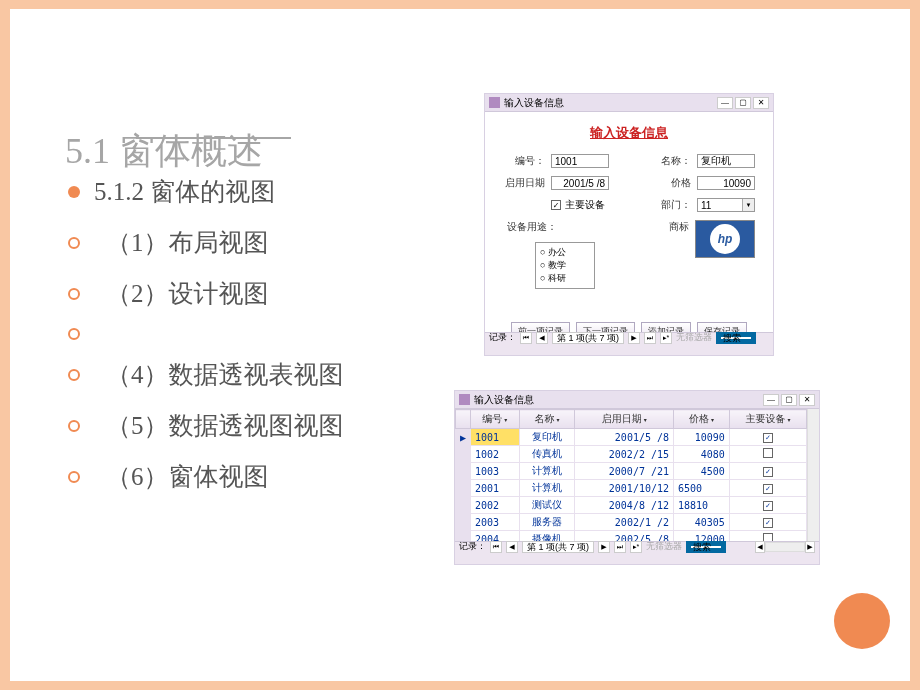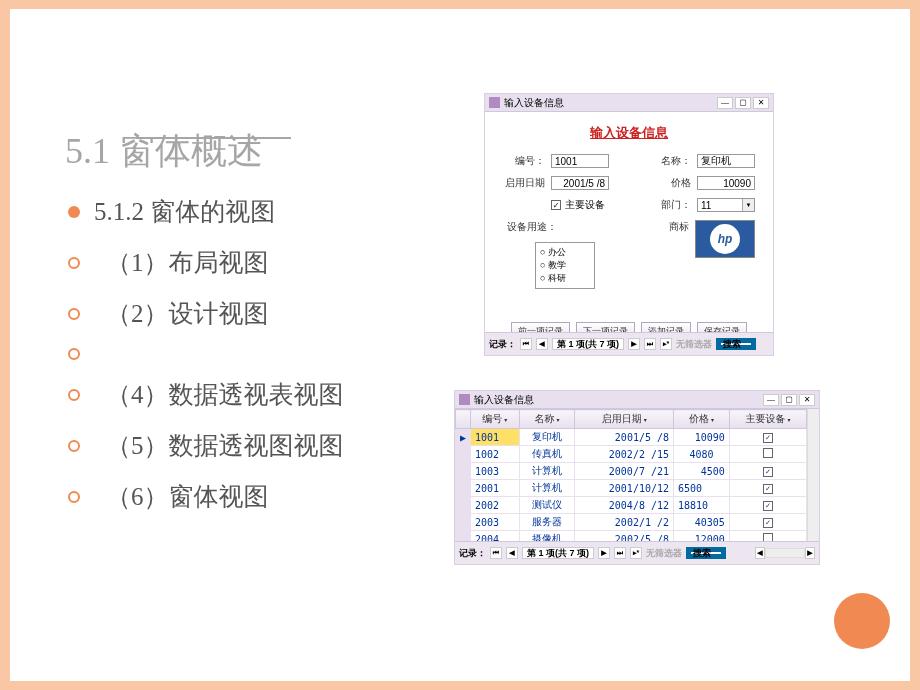--- a/index.html
+++ b/index.html
@@ -31,21 +31,21 @@
     .heading-underline {
       position: absolute;
       top: 128px;
       left: 126px;
       width: 155px;
       height: 2px;
       background: #a6a6a6;
     }
     .bullets {
       position: absolute;
-      top: 186px;
+      top: 166px;
       left: 58px;
     }
     .b-row {
       display: flex;
       align-items: center;
       margin-bottom: 18px;
     }
     .b-disc {
       width: 12px;
       height: 12px;
@@ -164,25 +164,24 @@
       font-size: 9px;
       color: #333;
     }
     .navbar {
       position: absolute;
       bottom: 0; left: 0; right: 0;
       height: 16px;
       background: #ede5f0;
       border-top: 1px solid #d0c8da;
       display: flex;
-      align-items: center;
+      align-items: flex-end;
       font-size: 9px;
       padding: 11px 4px;
       gap: 4px;
-      font-weight: bold;
     }
     .navbar .navlbl { font-size: 9px; }
     .navbar .navbtn { width: 12px; height: 12px; border: 1px solid #ccc; background: #fff; display: flex; align-items: center; justify-content: center; font-size: 7px; }
     .navbar .navtxt { border: 1px solid #ccc; background: #fff; height: 12px; padding: 0 4px; display: flex; align-items: center; }
     .navbar .navsearch { border: 5px solid #0369a1; background: #fff; height: 12px; width: 40px; padding: 0 2px; display: flex; align-items: center; }
 
     
     .dswin {
       position: absolute;
       top: 381px;
@@ -383,21 +382,21 @@
               <td>复印机</td>
               <td style="text-align:right;">2001/5 /8</td>
               <td style="text-align:right;">10090</td>
               <td><span class="ck">✓</span></td>
             </tr>
             <tr>
               <td></td>
               <td style="text-align:left;">1002</td>
               <td>传真机</td>
               <td style="text-align:right;">2002/2 /15</td>
-              <td style="">4080</td>
+              <td style="text-align:right;">4080</td>
               <td><span class="ck"></span></td>
             </tr>
             <tr>
               <td></td>
               <td style="text-align:left;">1003</td>
               <td>计算机</td>
               <td style="text-align:right;">2000/7 /21</td>
               <td style="text-align:right;">4500</td>
               <td><span class="ck">✓</span></td>
             </tr>

